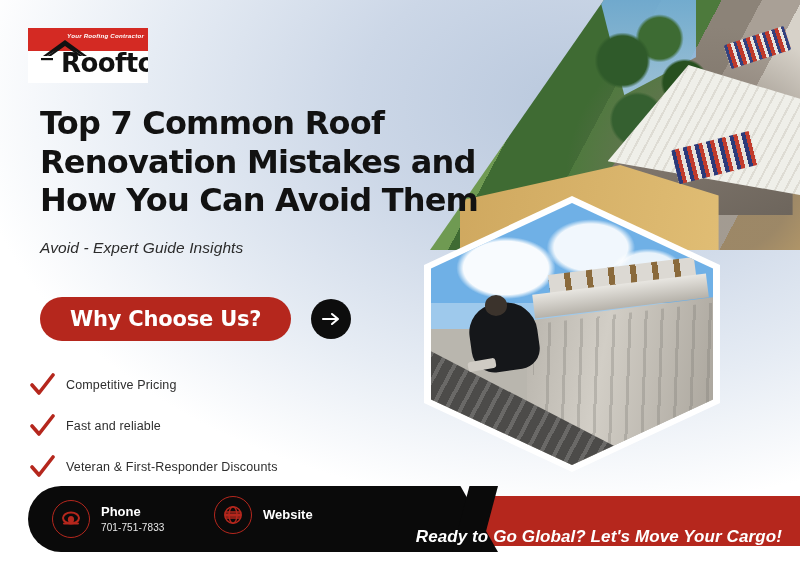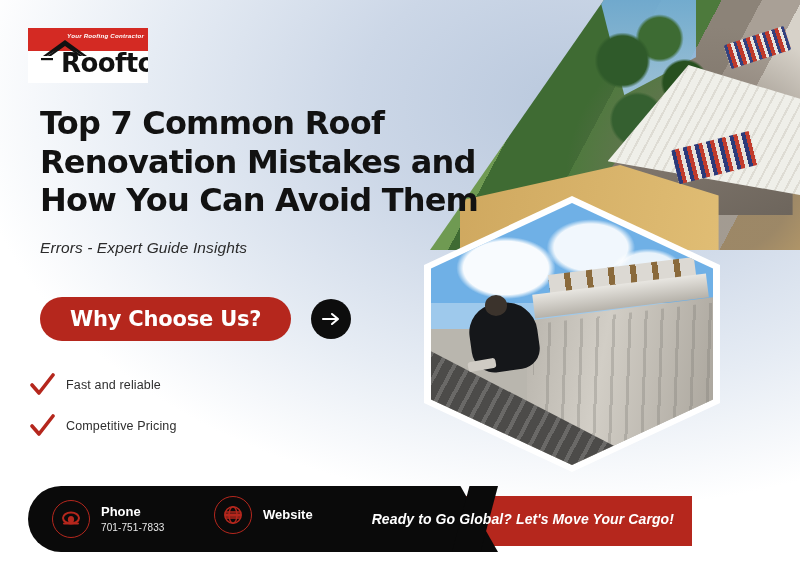--- a/index.html
+++ b/index.html
@@ -175,21 +175,21 @@
     background: #0d0d0d; display: flex; align-items: center; justify-content: center;
     cursor: pointer;
   }
 
   .features { position: absolute; left: 28px; top: 370px; }
   .feature { display: flex; align-items: center; height: 30px; margin-bottom: 11px; }
   .check { width: 28px; height: 24px; flex: none; margin-right: 10px; }
   .feature-label { font-size: 12.5px; color: #2e2e2e; letter-spacing: .15px; }
 
   
-  .footer { position: absolute; left: 0; bottom: 24px; width: 692px; height: 66px; }
+  .footer { position: absolute; left: 0; bottom: 24px; width: 800px; height: 66px; }
   .footer-red {
     position: absolute; right: 0; top: 10px; width: 330px; height: 50px;
     background: #b5271d;
     clip-path: polygon(6% 0%, 100% 0%, 100% 100%, 0% 100%);
   }
   .footer-black {
     position: absolute; left: 28px; top: 0; width: 470px; height: 66px;
     background: #0a0a0a;
     border-radius: 33px 0 0 33px;
     clip-path: polygon(0% 0%, 92% 0%, 100% 100%, 0% 100%);
@@ -203,22 +203,22 @@
   .contact-phone { left: 52px; top: 14px; }
   .contact-web { left: 214px; top: 10px; }
   .c-icon {
     width: 38px; height: 38px; border-radius: 50%;
     border: 1.4px solid #b5271d; display: flex; align-items: center; justify-content: center;
     flex: none;
   }
   .c-title { font-size: 13px; font-weight: 700; color: #ffffff; line-height: 1.25; }
   .c-value { font-size: 10px; color: #e9e9e9; line-height: 1.3; letter-spacing: .1px; }
   .banner-text {
-    position: absolute; right: 18px; top: 25px;
-    font-size: 14px; font-weight: 700; font-style: italic; color: #ffffff;
+    position: absolute; right: 18px; top: 41px;
+    font-size: 17px; font-weight: 700; font-style: italic; color: #ffffff;
     letter-spacing: .1px; white-space: nowrap;
   }
 </style>
 </head>
 <body>
 
 <div class="poster">
 
   <div class="photo-top">
     <div class="sky"></div>
@@ -252,44 +252,50 @@
       <path d="M4 20 L26 4 L48 20 L44 20 L26 8.5 L8 20 Z" fill="#111111"></path>
       <path d="M8.5 20 L26 7.2 L43.5 20 L40 20 L26 10 L12 20 Z" fill="#111111"></path>
       <path d="M2 22 h12 v2.2 H2 z" fill="#111111"></path>
     </svg>
     <span class="logo-word">Rooftop</span>
   </div>
 
   <h1 class="headline">Top 7 Common Roof Renovation Mistakes and How You Can Avoid Them</h1>
 
   <div class="subhead">
-    <div>Errors -  Expert Guide Insights</div>
+    <div>Avoid -  Expert Guide Insights</div>
   </div>
 
   <div class="cta-row">
     <button class="cta-btn">Why Choose Us?</button>
     <div class="cta-arrow">
       <svg width="22" height="22" viewBox="0 0 22 22">
         <path d="M3 11 H17 M12 6 L18 11 L12 16" fill="none" stroke="#ffffff" stroke-width="2.1" stroke-linecap="round" stroke-linejoin="round"></path>
       </svg>
     </div>
   </div>
 
   <div class="features">
     <div class="feature">
       <svg class="check" viewBox="0 0 28 24">
         <path d="M4 12 L11 20 L25 2" fill="none" stroke="#b5271d" stroke-width="3.6" stroke-linecap="round" stroke-linejoin="round"></path>
       </svg>
-      <span class="feature-label">Fast and reliable</span>
+      <span class="feature-label">Competitive Pricing</span>
     </div>
     <div class="feature">
       <svg class="check" viewBox="0 0 28 24">
         <path d="M4 12 L11 20 L25 2" fill="none" stroke="#b5271d" stroke-width="3.6" stroke-linecap="round" stroke-linejoin="round"></path>
       </svg>
-      <span class="feature-label">Competitive Pricing</span>
+      <span class="feature-label">Fast and reliable</span>
+    </div>
+    <div class="feature">
+      <svg class="check" viewBox="0 0 28 24">
+        <path d="M4 12 L11 20 L25 2" fill="none" stroke="#b5271d" stroke-width="3.6" stroke-linecap="round" stroke-linejoin="round"></path>
+      </svg>
+      <span class="feature-label">Veteran &amp; First-Responder Discounts</span>
     </div>
   </div>
 
   <div class="footer">
     <div class="footer-red"></div>
     <div class="footer-black"></div>
     <div class="footer-slash"></div>
 
     <div class="contact contact-phone">
       <div class="c-icon">

